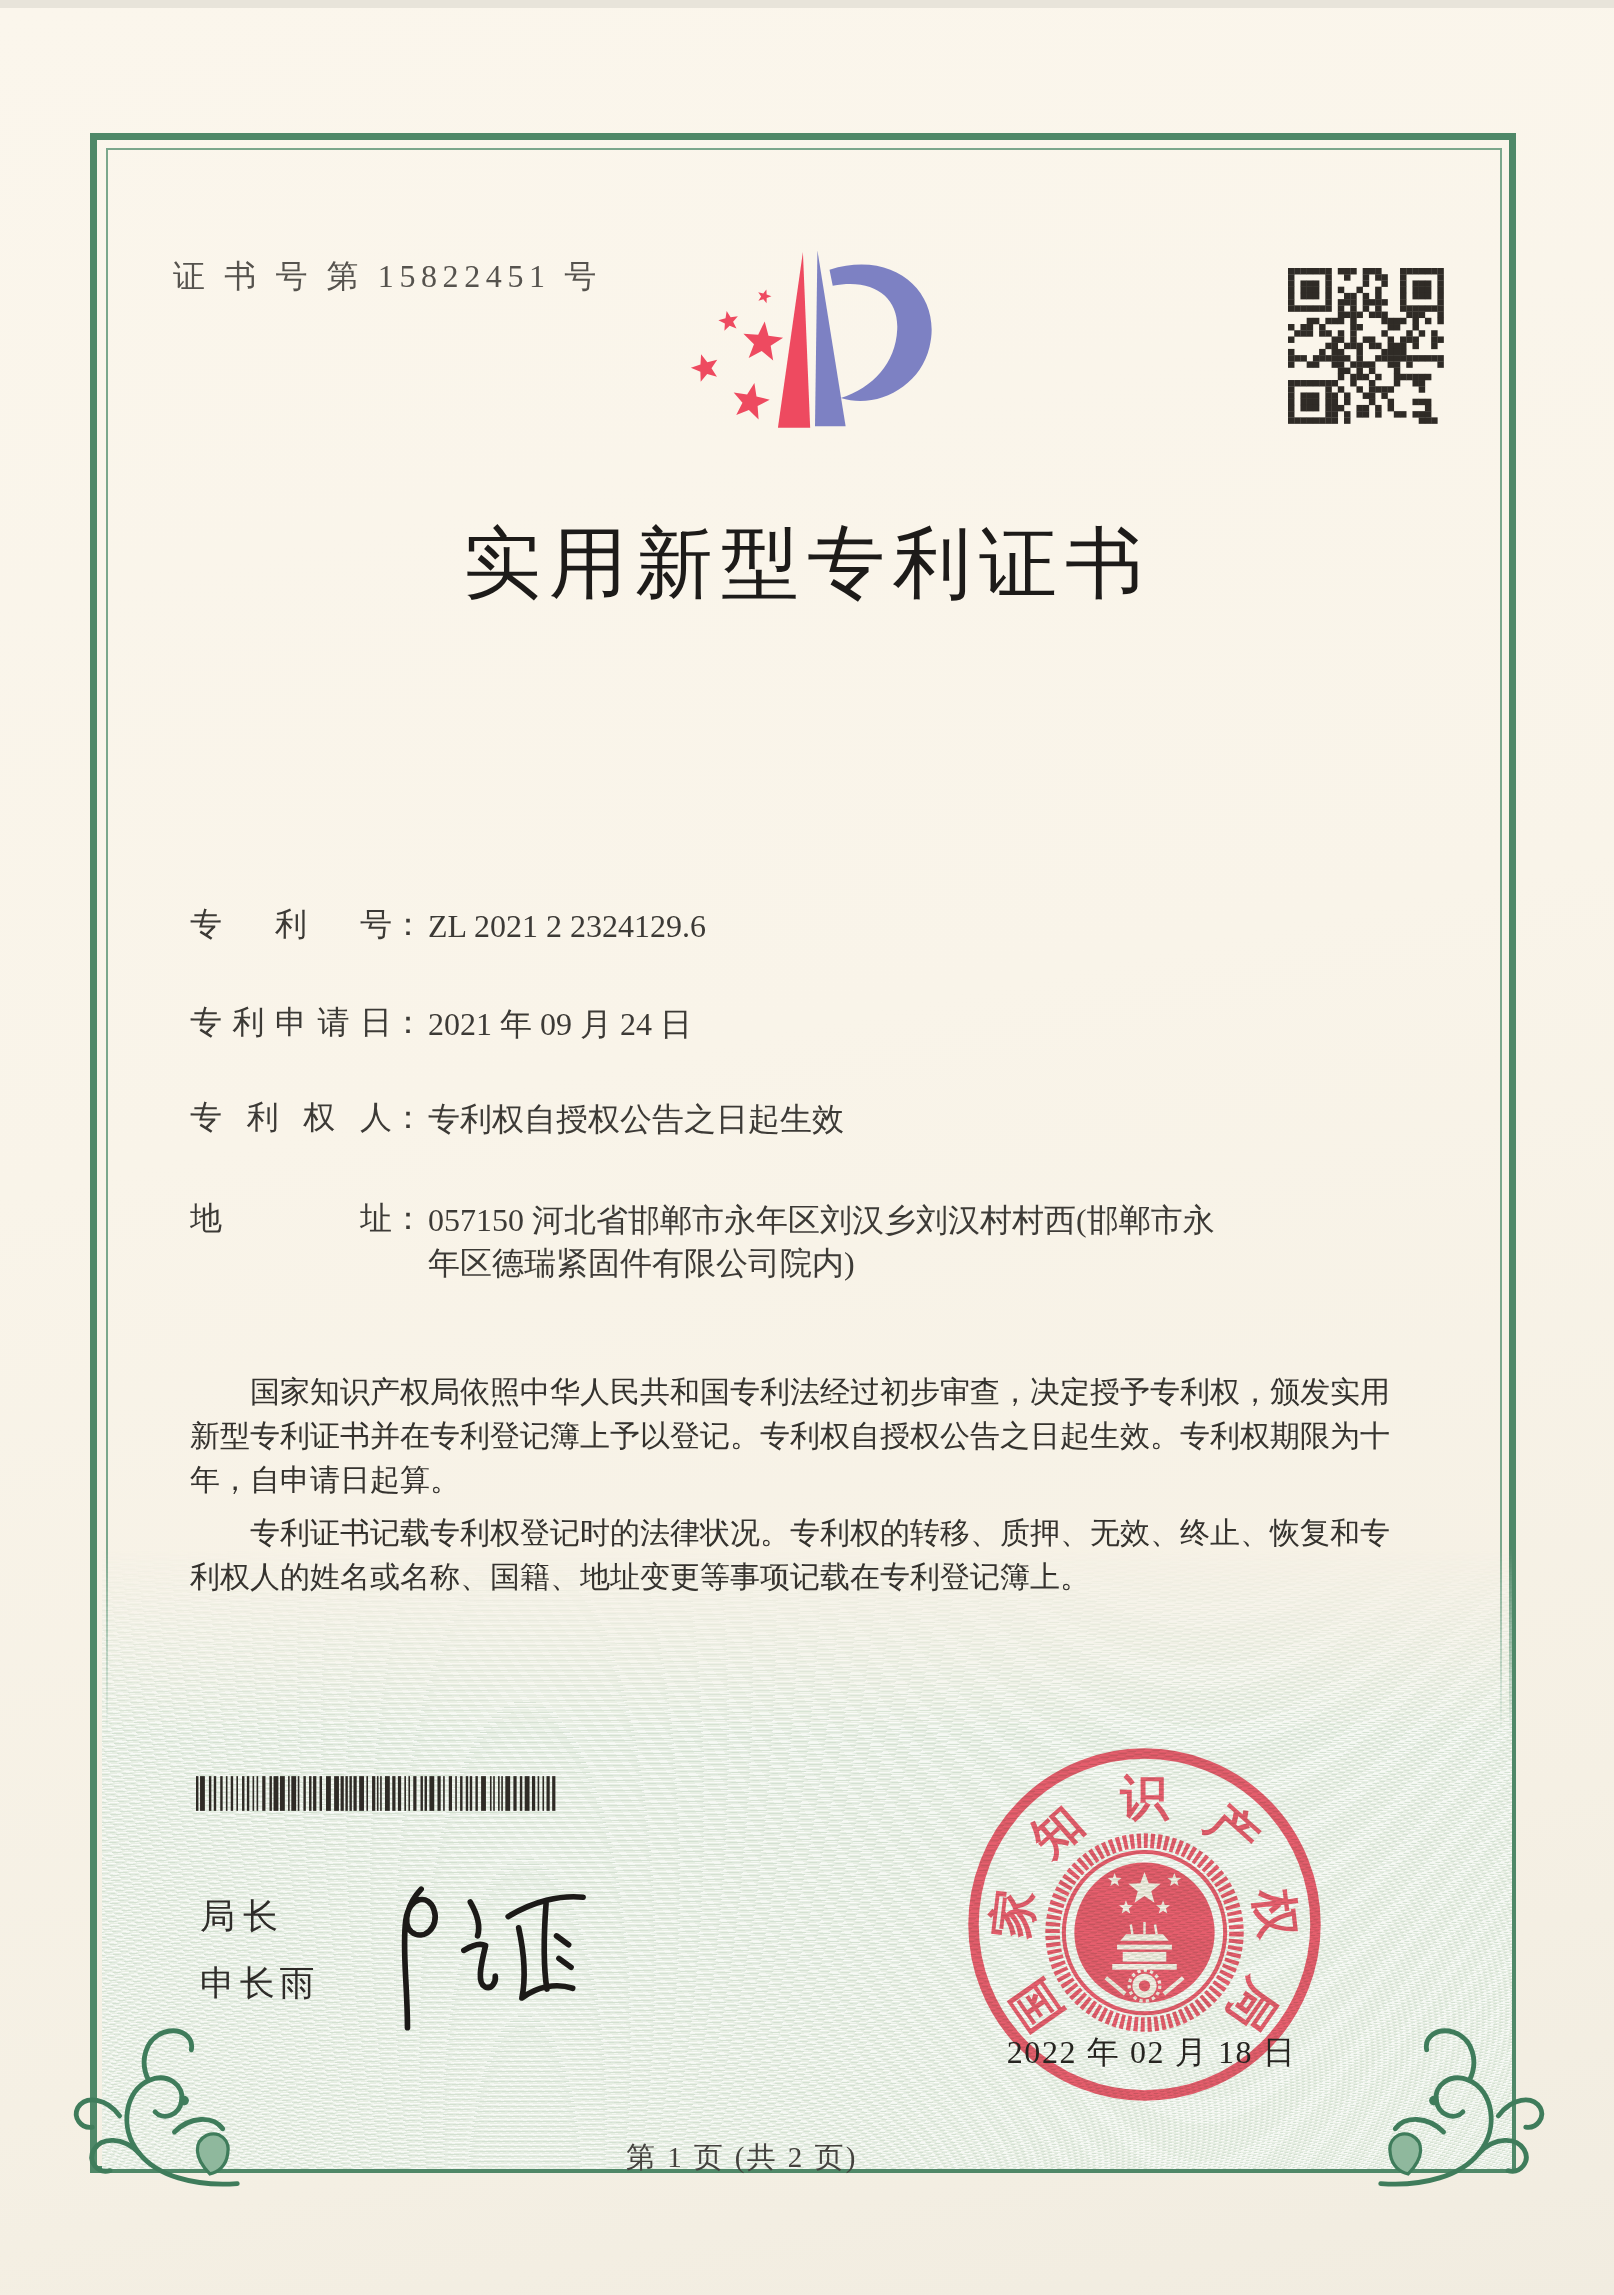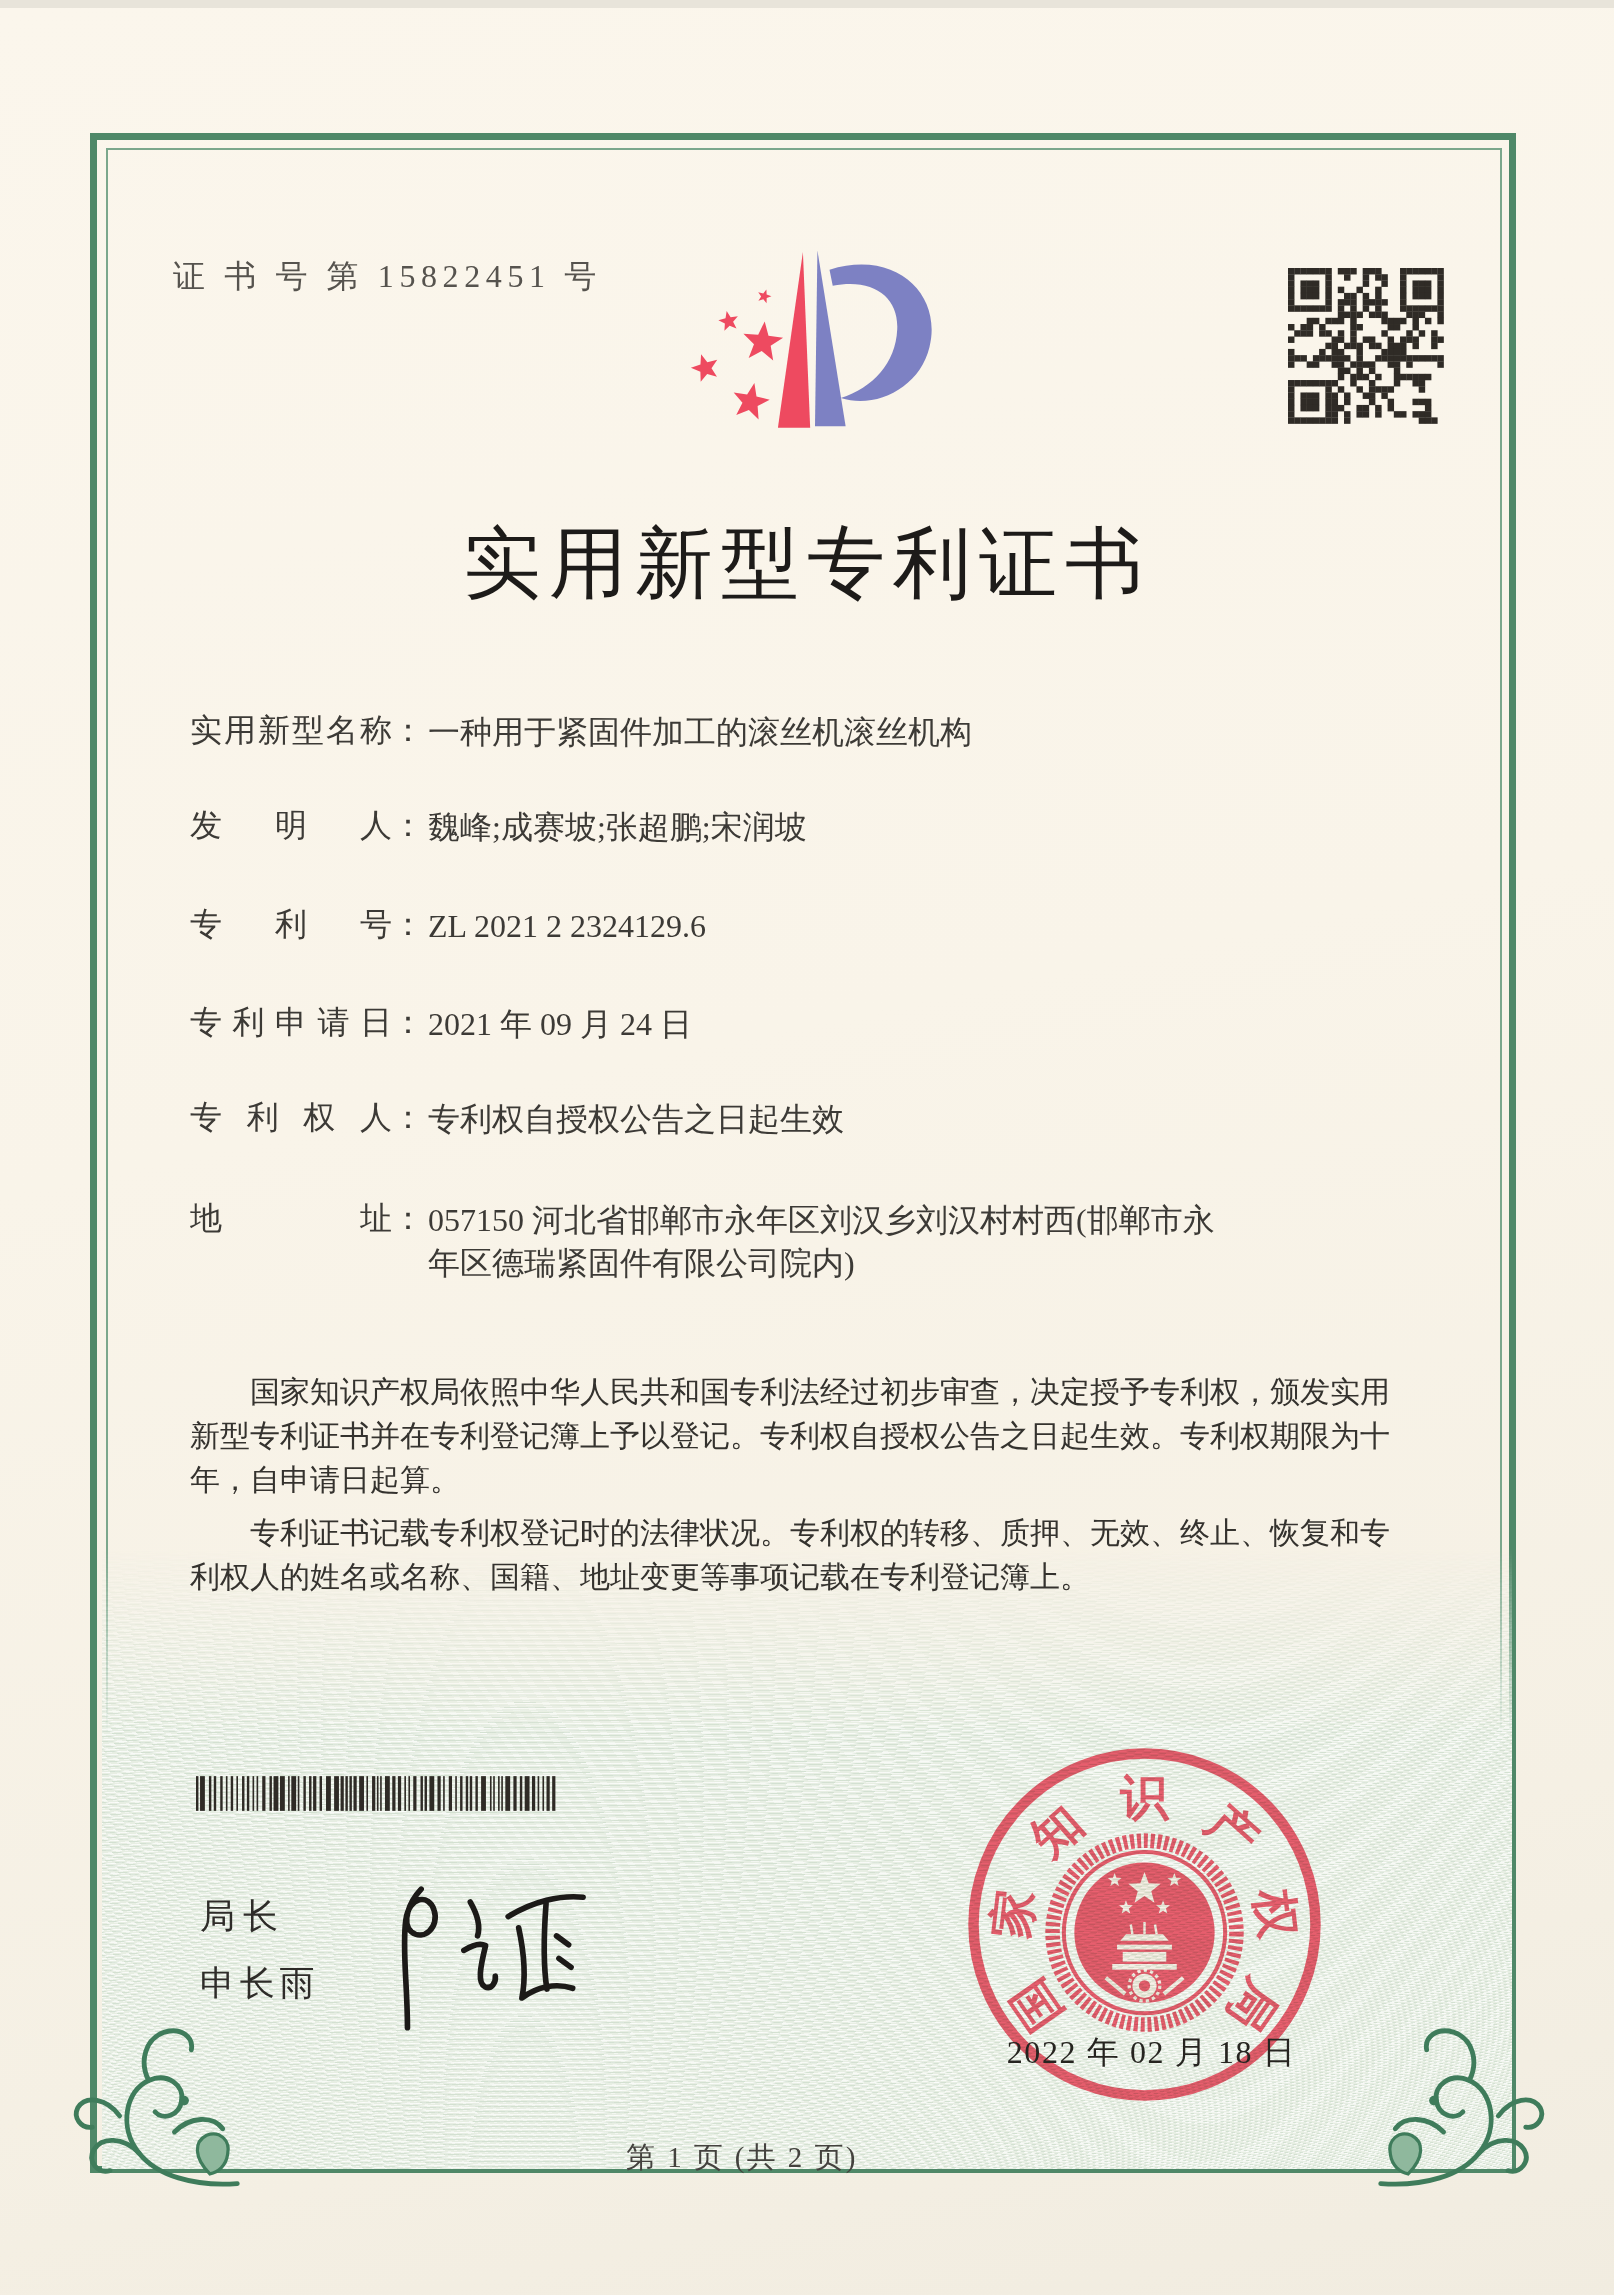--- a/index.html
+++ b/index.html
@@ -408,26 +408,20 @@
         <rect x="53.9" y="184.8" width="8" height="8"></rect>
         <rect x="69.3" y="184.8" width="8" height="8"></rect>
         <rect x="161.7" y="184.8" width="8" height="8"></rect>
         <rect x="169.4" y="184.8" width="8" height="8"></rect>
         <rect x="177.1" y="184.8" width="8" height="8"></rect>
       </g>
   </svg>
 
   <div class="title">实用新型专利证书</div>
 
-  <div class="field-row" style="top:703px">
-    <span class="f-label">实用新型名称</span><span class="f-colon">：</span><span class="f-value">一种用于紧固件加工的滚丝机滚丝机构</span>
-  </div>
-  <div class="field-row" style="top:798px">
-    <span class="f-label">发明人</span><span class="f-colon">：</span><span class="f-value">魏峰;成赛坡;张超鹏;宋润坡</span>
-  </div>
   <div class="field-row" style="top:897px">
     <span class="f-label">专利号</span><span class="f-colon">：</span><span class="f-value">ZL 2021 2 2324129.6</span>
   </div>
   <div class="field-row" style="top:995px">
     <span class="f-label">专利申请日</span><span class="f-colon">：</span><span class="f-value">2021 年 09 月 24 日</span>
   </div>
   <div class="field-row" style="top:1090px">
     <span class="f-label">专利权人</span><span class="f-colon">：</span><span class="f-value">专利权自授权公告之日起生效</span>
   </div>
   <div class="field-row" style="top:1191px">

